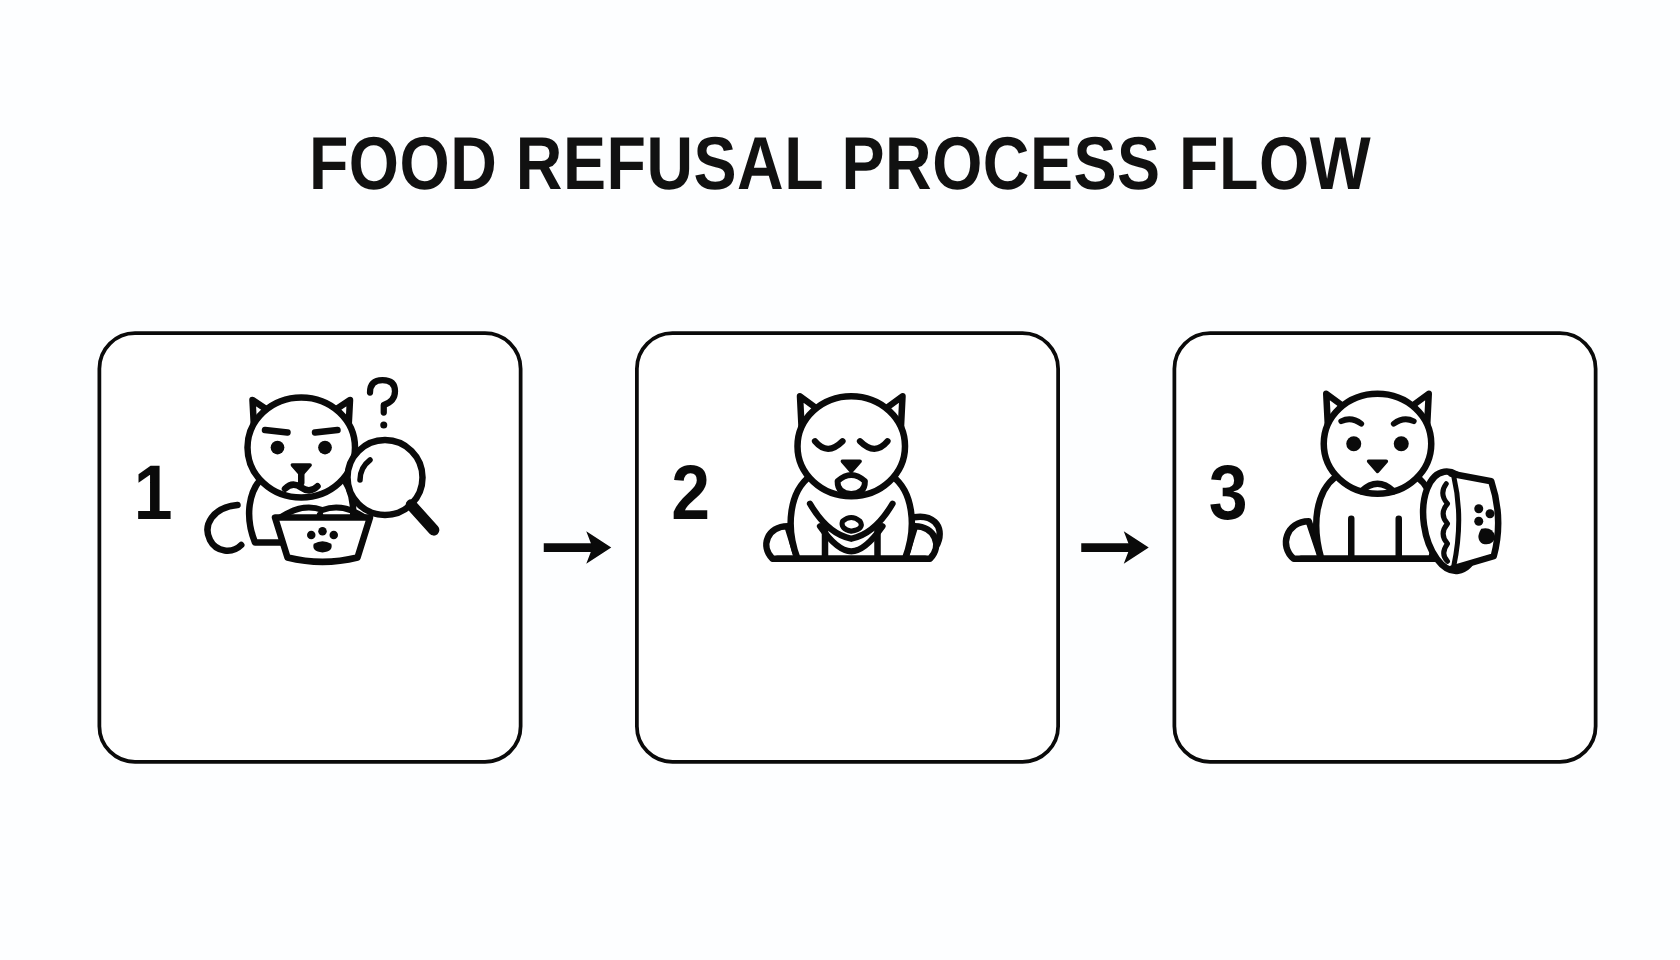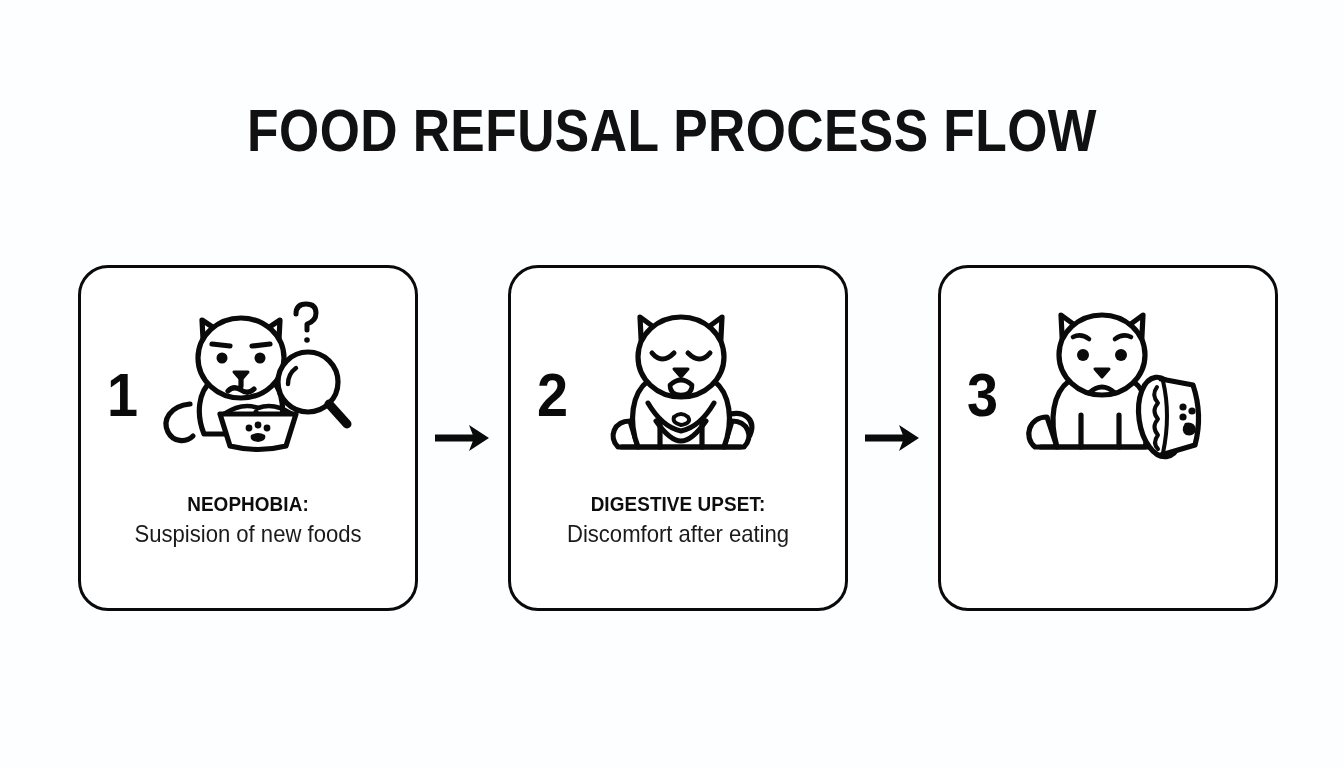--- a/index.html
+++ b/index.html
@@ -185,24 +185,20 @@
           <path d="M78 118 Q96 106 112 112 Q128 106 146 118" stroke-width="4.6"></path>
           <path d="M74 118 L150 118 L140 150 Q112 157 84 150 Z" fill="#ffffff"></path>
 
           <circle cx="103" cy="132" r="3.4" fill="#0a0a0a" stroke="none"></circle>
           <circle cx="112" cy="129" r="3.4" fill="#0a0a0a" stroke="none"></circle>
           <circle cx="121" cy="132" r="3.4" fill="#0a0a0a" stroke="none"></circle>
           <path d="M105 139 Q112 135 119 139 Q121 145 112 146 Q103 145 105 139 Z" fill="#0a0a0a" stroke="none"></path>
         </svg>
       </div>
 
-      <div class="card-caption">
-        <div class="caption-title">NEOPHOBIA:</div>
-        <div class="caption-desc">Suspision of new foods</div>
-      </div>
     </div>
 
     <div class="flow-arrow">
       <svg width="60" height="34" viewBox="0 0 60 34">
         <path d="M2 17 L44 17" stroke="#0a0a0a" stroke-width="7" stroke-linecap="butt" fill="none"></path>
         <path d="M36 4 L56 17 L36 30 L41 17 Z" fill="#0a0a0a"></path>
       </svg>
     </div>
 
     <div class="card">
@@ -234,24 +230,20 @@
 
           <path d="M66 58 Q76 70 88 58" stroke-width="5"></path>
           <path d="M102 58 Q114 70 124 58" stroke-width="5"></path>
 
           <path d="M88 74 L102 74 L95 82 Z" fill="#0a0a0a" stroke-width="3"></path>
 
           <path d="M84 90 Q95 80 106 90 Q106 100 95 100 Q84 100 84 90 Z" fill="#ffffff" stroke-width="4.6"></path>
         </svg>
       </div>
 
-      <div class="card-caption">
-        <div class="caption-title">DIGESTIVE UPSET:</div>
-        <div class="caption-desc">Discomfort after eating</div>
-      </div>
     </div>
 
     <div class="flow-arrow">
       <svg width="60" height="34" viewBox="0 0 60 34">
         <path d="M2 17 L44 17" stroke="#0a0a0a" stroke-width="7" stroke-linecap="butt" fill="none"></path>
         <path d="M36 4 L56 17 L36 30 L41 17 Z" fill="#0a0a0a"></path>
       </svg>
     </div>
 
     <div class="card">

